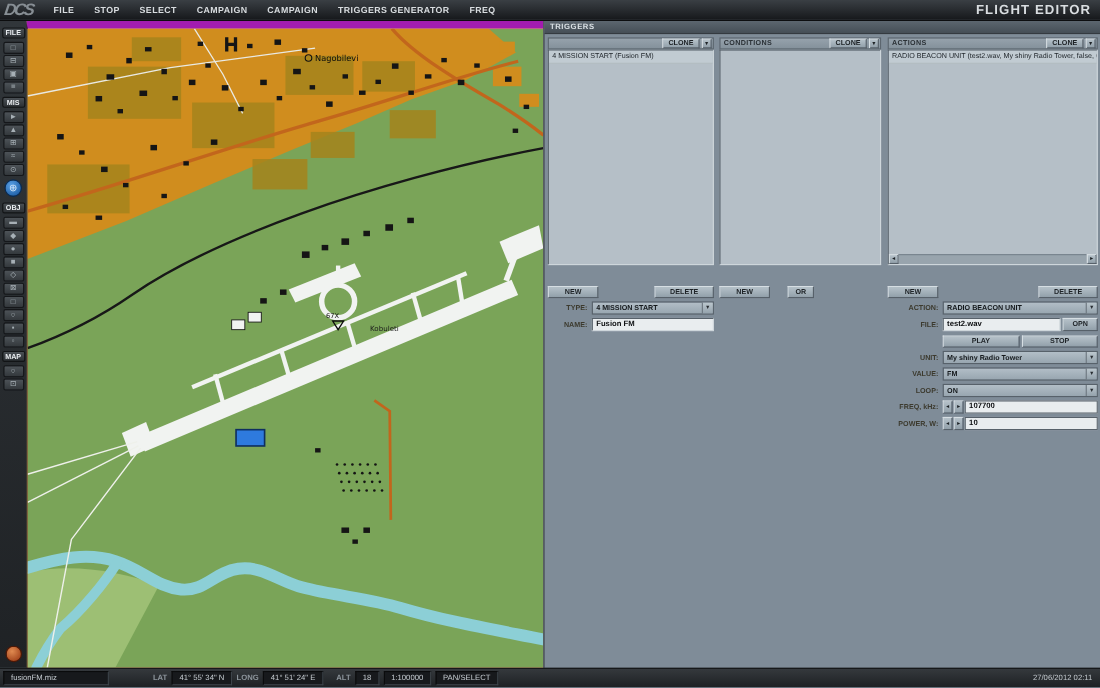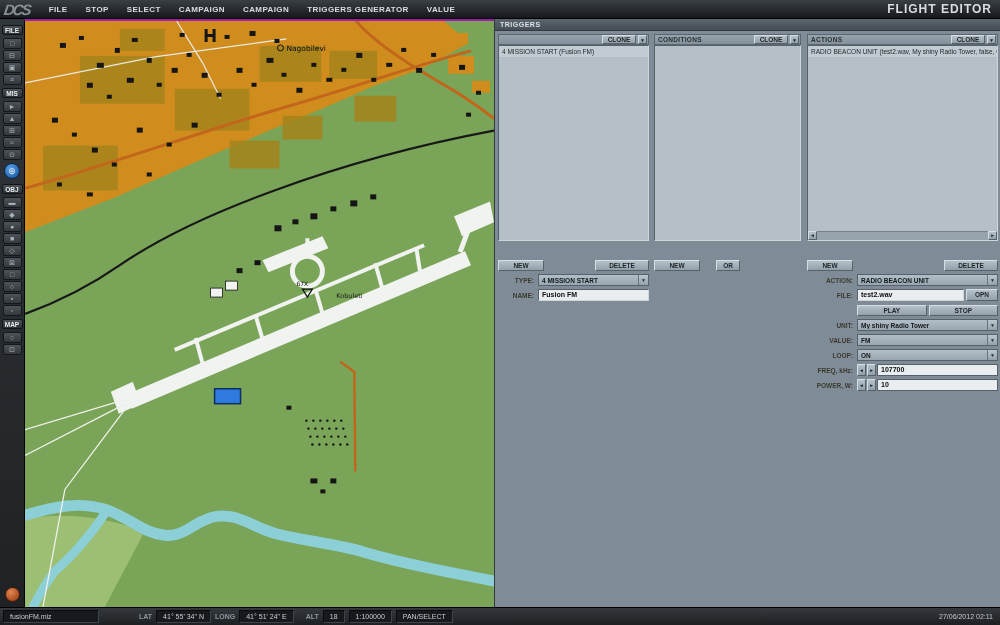--- a/index.html
+++ b/index.html
@@ -28,21 +28,21 @@
     line-height:10px;text-align:center;padding:0;}
   .tb-blue{width:16px;height:16px;border-radius:50%;
     background:radial-gradient(circle at 38% 32%,#5aa0e4,#104f97);
     border:1px solid #082a52;color:#d6e7f8;font-size:9px;line-height:14px;
     text-align:center;margin:2px 0;padding:0;}
   .tb-exit{margin-top:auto;margin-bottom:5px;width:15px;height:15px;border-radius:50%;
     background:radial-gradient(circle at 38% 32%,#e08a50,#93320f);border:1px solid #4d1806;}
 
   
   .map{position:absolute;left:24px;top:19px;width:470px;bottom:18px;
-    background:#fdba74;border-top:2px solid #a21caf;border-left:1px solid #000;overflow:hidden;}
+    background:#fdba74;border-top:7px solid #a21caf;border-left:1px solid #000;overflow:hidden;}
   .map svg{display:block;width:100%;height:100%;}
   svg text{font-family:"DejaVu Sans",sans-serif;}
 
   
   .rpanel{position:absolute;left:494px;top:19px;right:0;bottom:18px;
     background:#7f8c98;border-left:1px solid #343a40;}
   .rpanel-title{height:12px;background:linear-gradient(#5c666f,#454e56);
     color:#dbe1e5;font-size:7px;font-weight:bold;letter-spacing:.5px;
     line-height:12px;padding:0 5px;border-bottom:1px solid #343a40;}
   .col{position:absolute;top:15px;}
@@ -103,21 +103,21 @@
 
 <header class="topbar">
   <div class="logo">DCS</div>
   <nav class="menus">
     <span class="menu-item">FILE</span>
     <span class="menu-item">STOP</span>
     <span class="menu-item">SELECT</span>
     <span class="menu-item">CAMPAIGN</span>
     <span class="menu-item">CAMPAIGN</span>
     <span class="menu-item">TRIGGERS GENERATOR</span>
-    <span class="menu-item">VALUE</span>
+    <span class="menu-item">FREQ</span>
   </nav>
   <div class="app-title">FLIGHT EDITOR</div>
 </header>
 
 <aside class="left-toolbar">
   <div class="tb-label">FILE</div>
   <button class="tb-icon">□</button>
   <button class="tb-icon">⊟</button>
   <button class="tb-icon">▣</button>
   <button class="tb-icon">≡</button>

